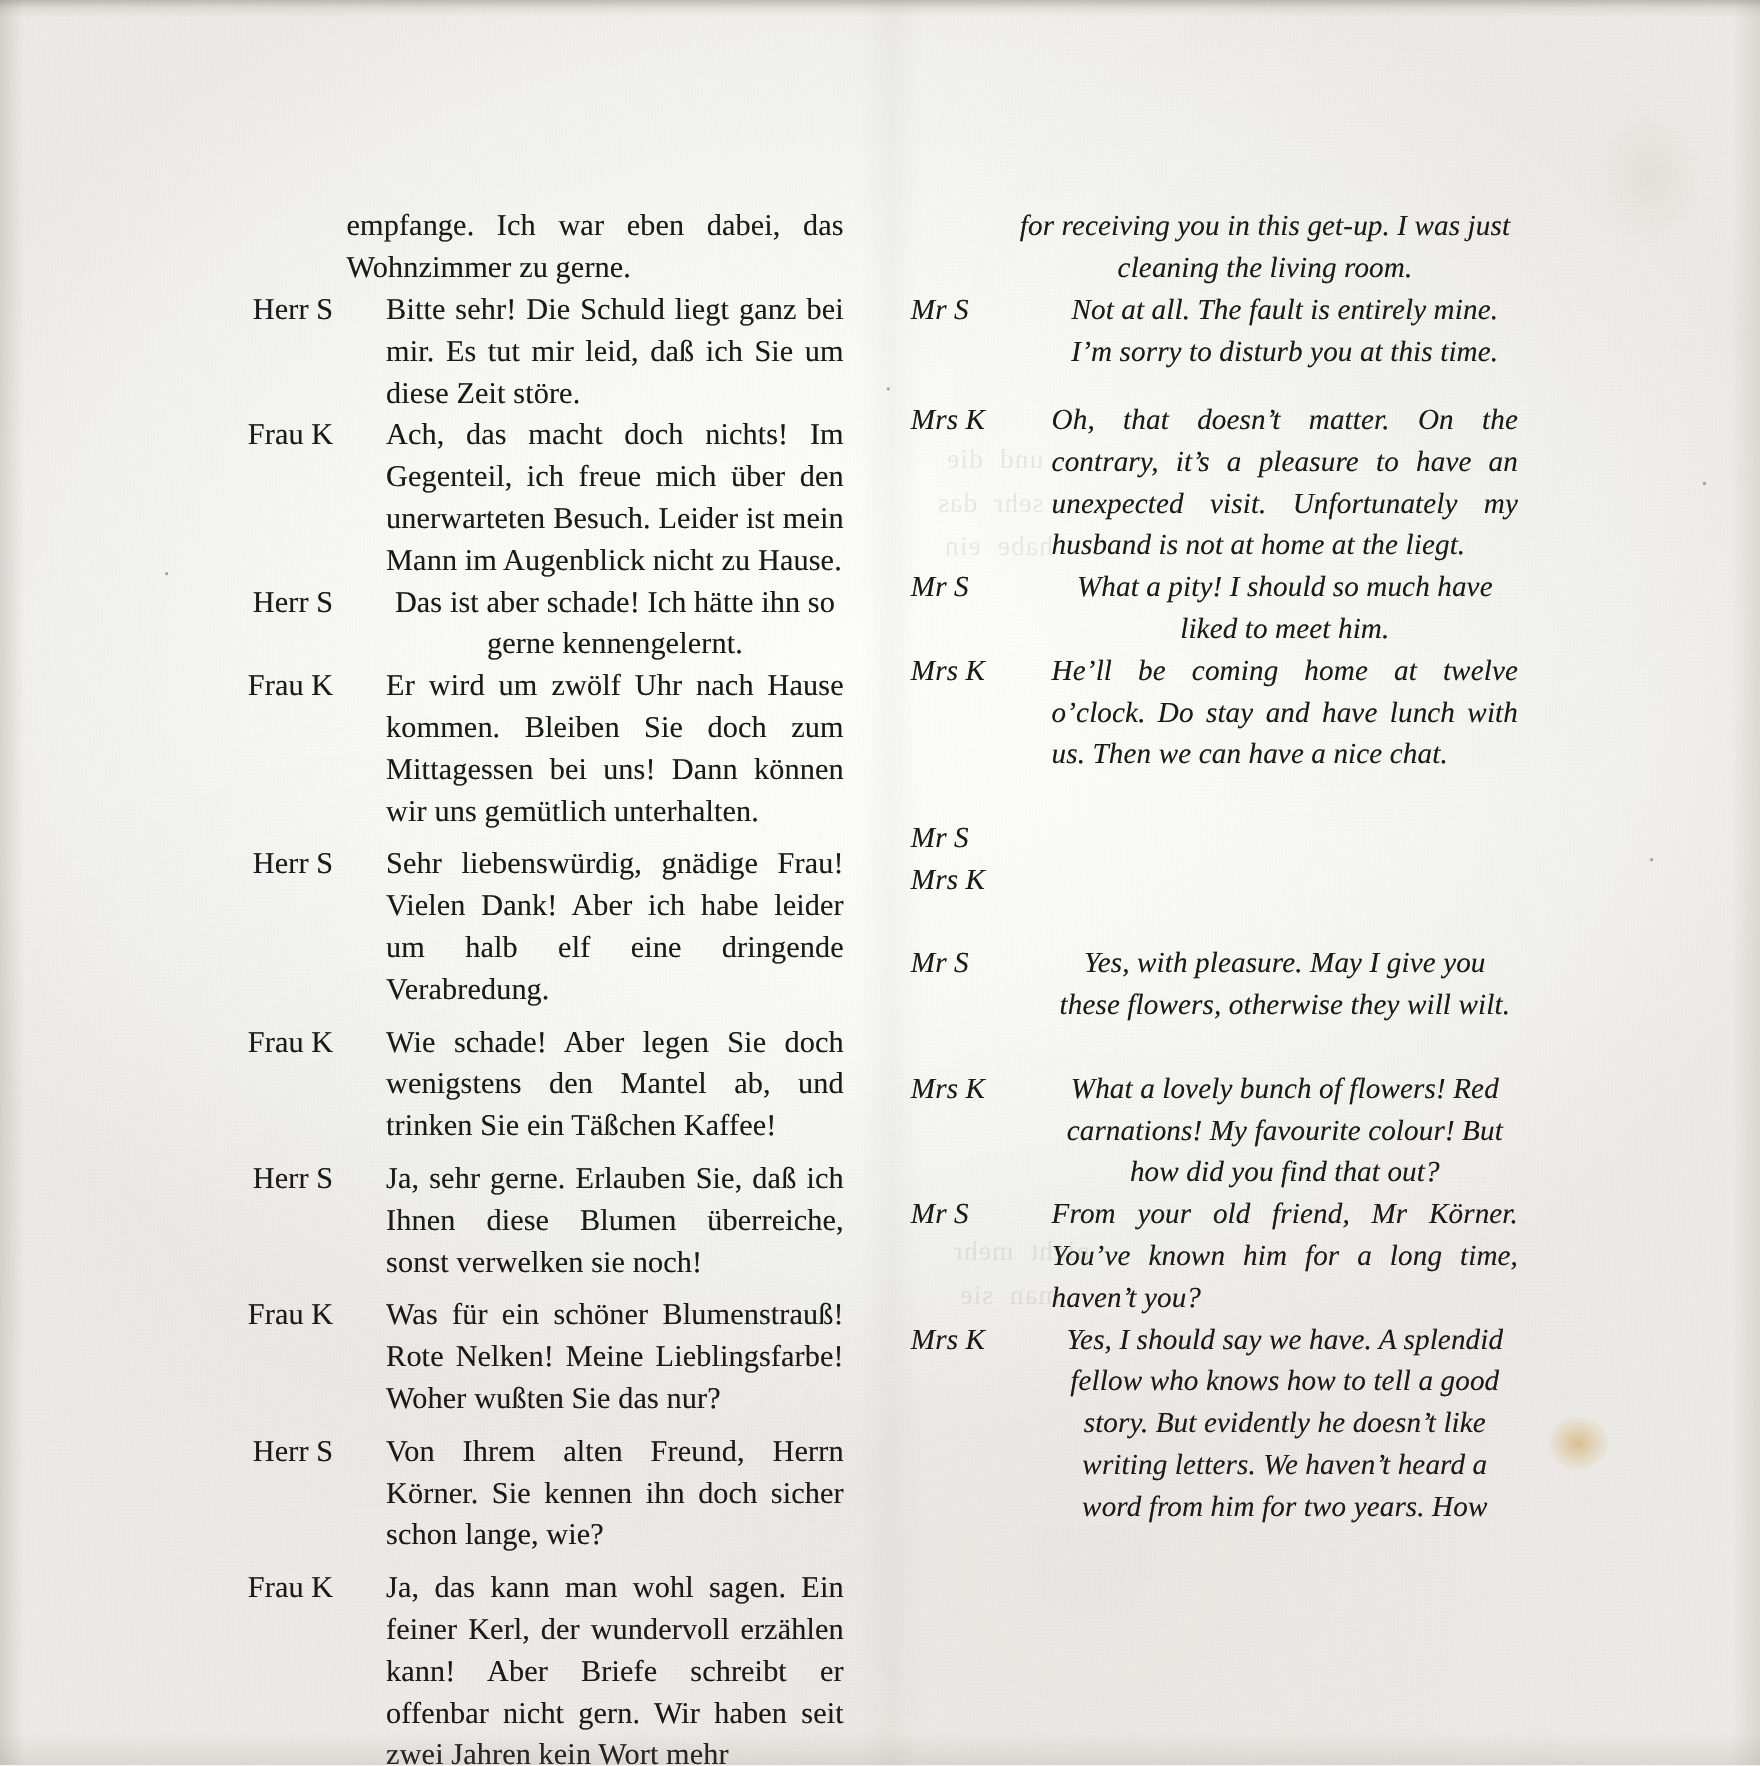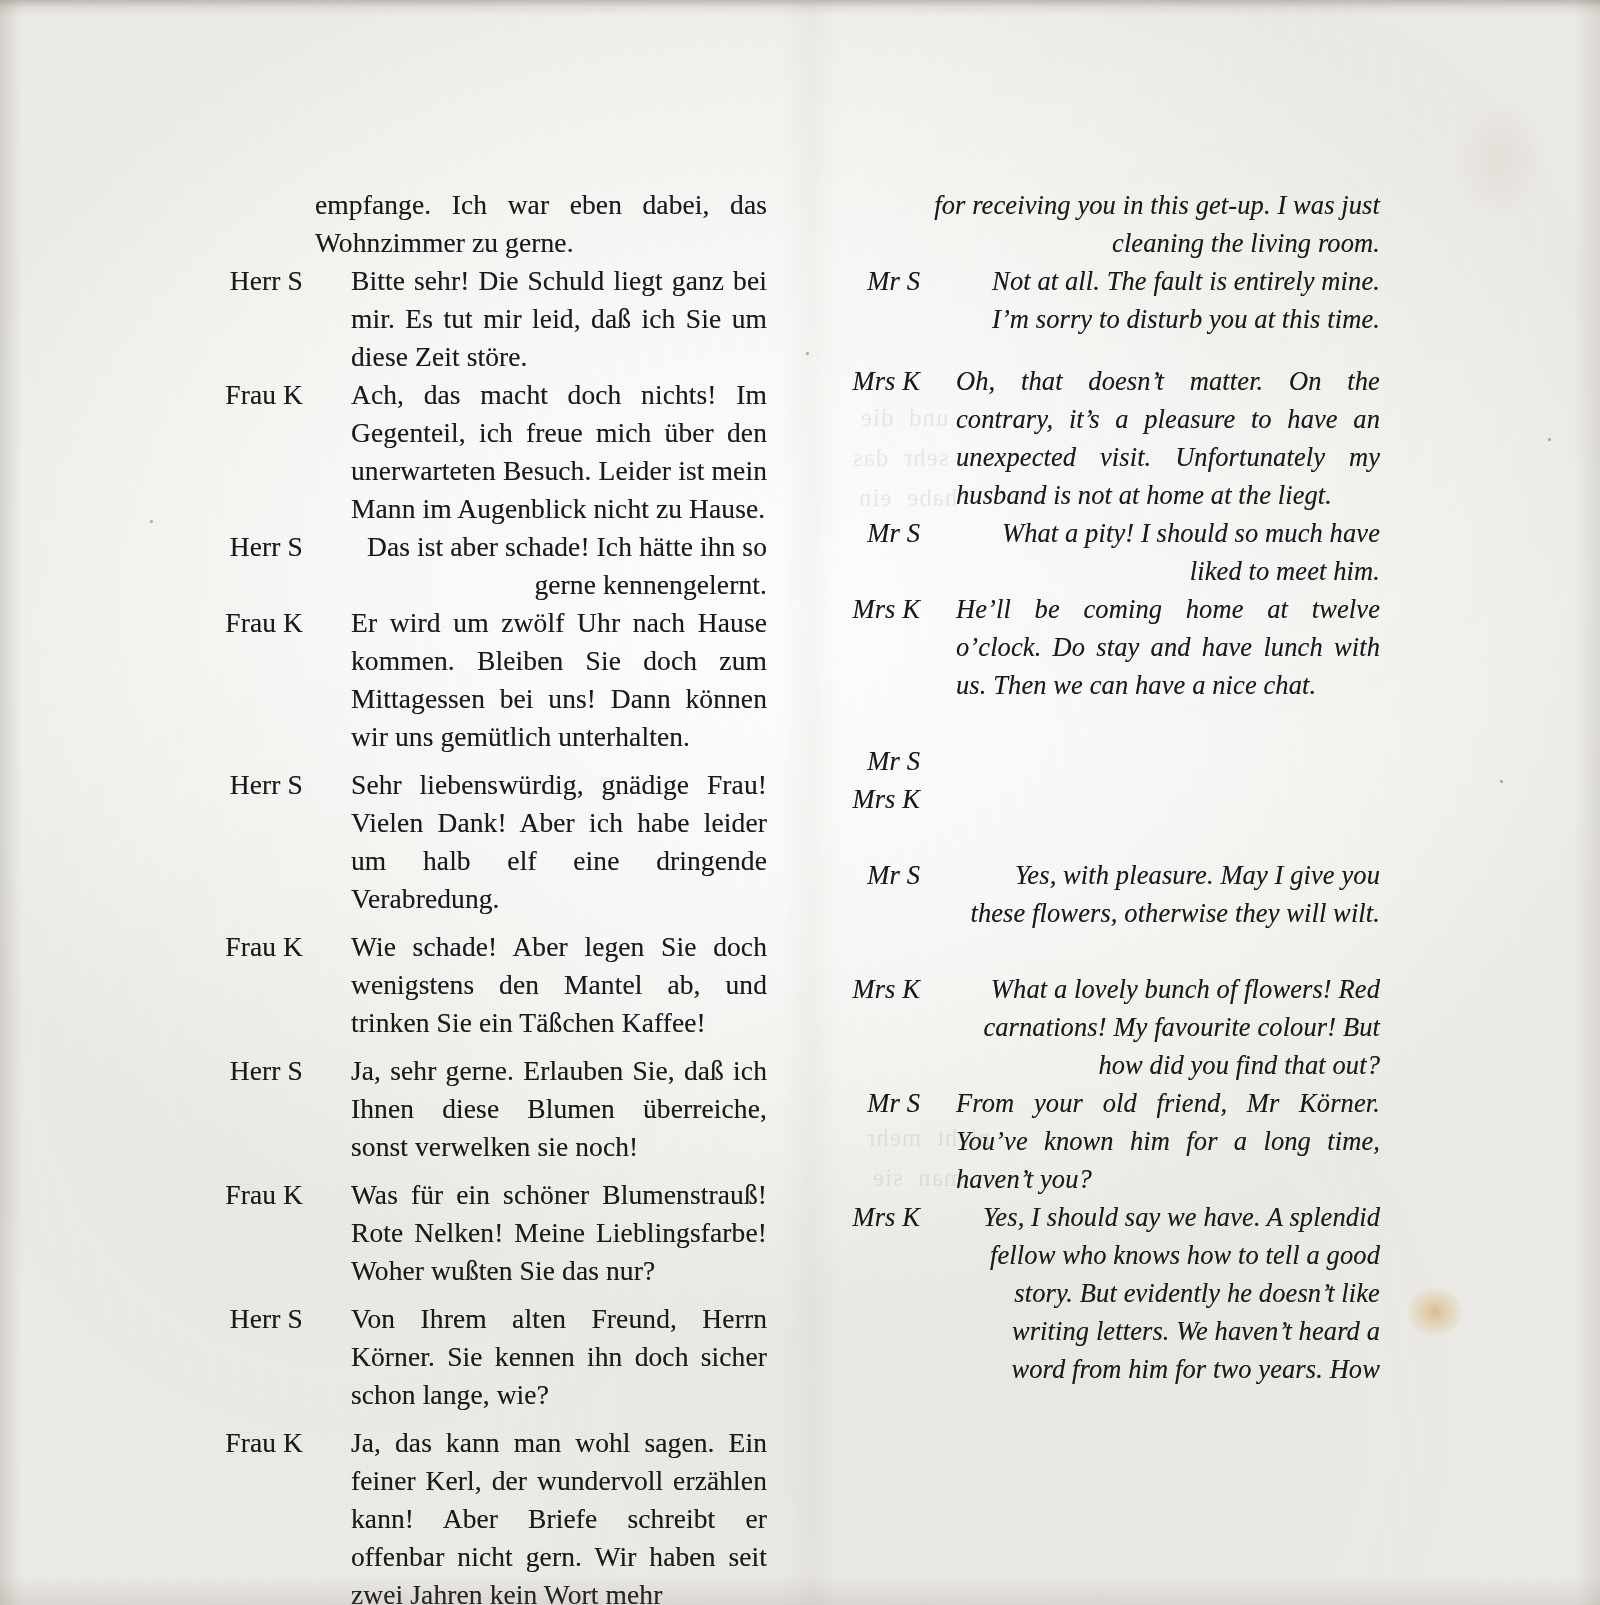--- a/index.html
+++ b/index.html
@@ -139,30 +139,30 @@
     white-space: nowrap;
   }
   .col-de .spk {
     width: 110px;
     text-align: right;
     padding-right: 12px;
     box-sizing: border-box;
   }
   .col-en .spk {
     width: 92px;
-    text-align: right;
+    text-align: left;
     box-sizing: border-box;
   }
 
   .say {
     flex: 1 1 auto;
     text-align: justify;
     text-justify: inter-word;
   }
-  .say.nojust { text-align: right; }
+  .say.nojust { text-align: center; }
 
   
   .col-de {
     font-size: 27.5px;
     line-height: 38px;
     font-weight: 400;
     letter-spacing: .1px;
     text-rendering: optimizeLegibility;
   }
   .col-de .spk { font-weight: 400; }

